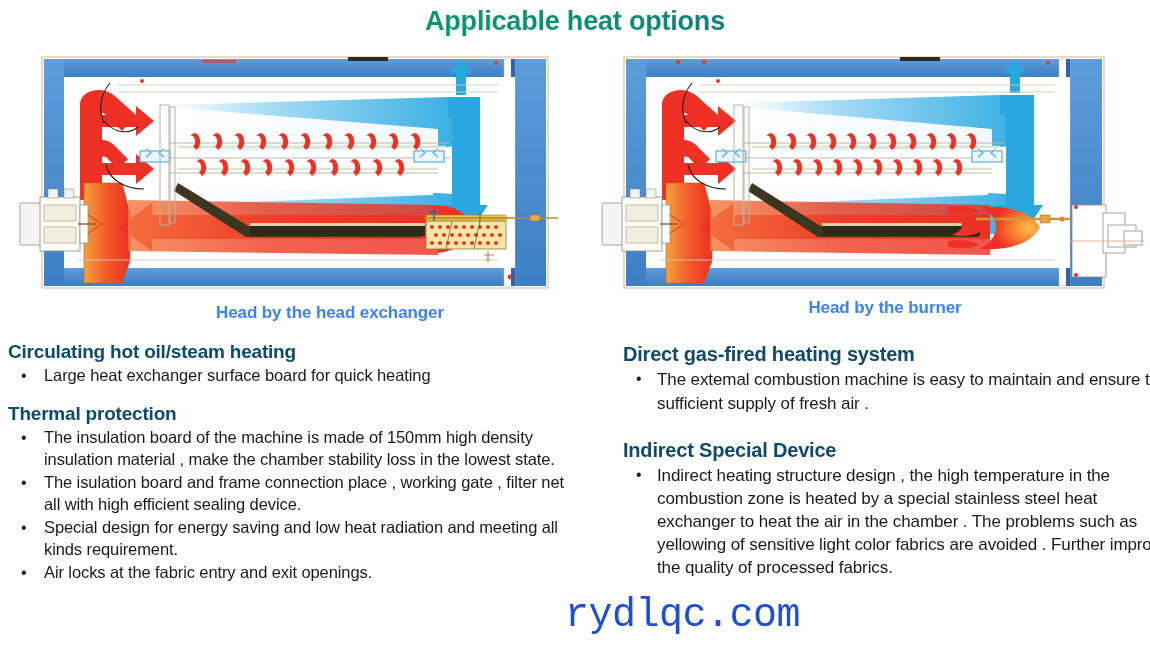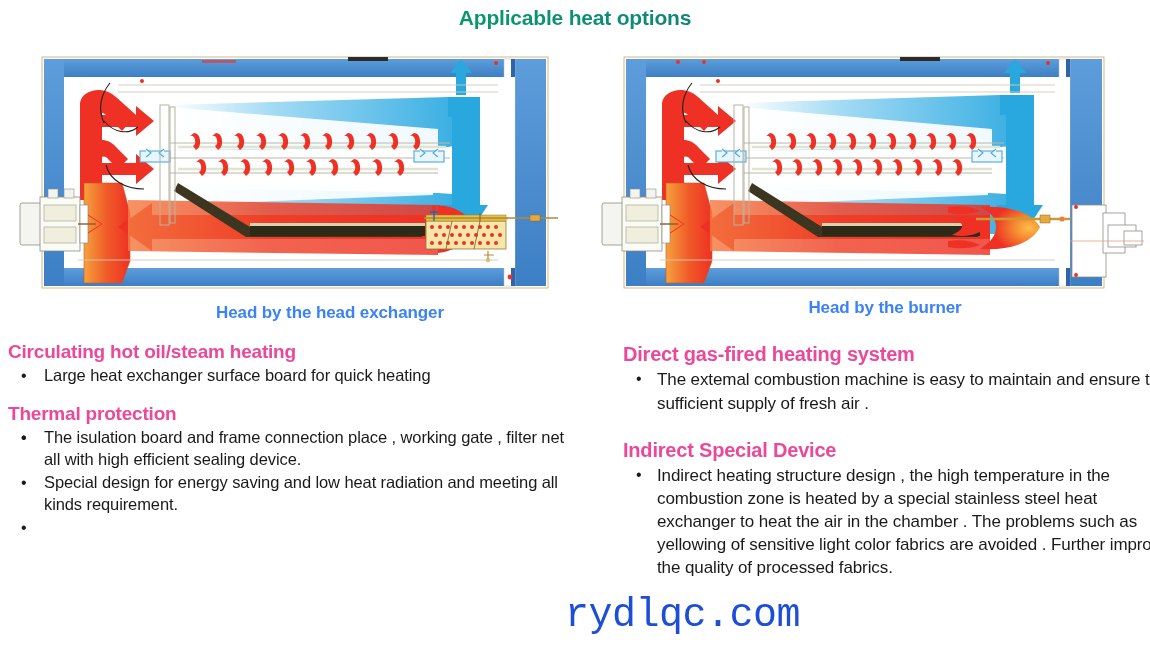--- a/index.html
+++ b/index.html
@@ -3,39 +3,39 @@
 <meta charset="utf-8">
 <style>
   html,body{margin:0;padding:0;}
   body{
     width:1150px;height:665px;background:#ffffff;overflow:hidden;
     font-family:"Liberation Sans", sans-serif;position:relative;
   }
   
   .title{
     position:absolute;left:0;top:6px;width:1150px;text-align:center;
-    font-size:21px;font-weight:bold;letter-spacing:-0.2px;
+    font-size:27px;font-weight:bold;letter-spacing:-0.2px;
     background:linear-gradient(90deg,#00b14f 0%,#00a85a 22%,#0e8b78 55%,#17677e 80%,#1b5f74 100%);
     -webkit-background-clip:text;background-clip:text;color:transparent;
     -webkit-text-fill-color:transparent;
   }
   
   .diagram{position:absolute;}
   .diagram svg{display:block;}
   .caption{
     position:absolute;text-align:center;color:#3b82f6;
     font-size:17px;font-weight:bold;letter-spacing:-0.1px;
   }
   
   .col{position:absolute;top:340px;}
   .col.left{left:8px;width:560px;}
   .col.right{left:623px;width:556px;}
   .col.right{top:342px;}
   h3.sec{
-    margin:0 0 2px 0;color:#ec4899;font-weight:bold;
+    margin:0 0 2px 0;color:#0c4a6e;font-weight:bold;
     font-size:19px;letter-spacing:-0.2px;line-height:1.22;
   }
   .col.right h3.sec{font-size:20px;}
   ul.bul{margin:0;padding:0;list-style:none;}
   ul.bul li{
     position:relative;padding-left:36px;margin:0 0 1px 0;
     font-size:16.5px;color:#1a1a1a;line-height:1.33;letter-spacing:-0.1px;
   }
   .col.right ul.bul li{font-size:17px;line-height:1.36;padding-left:34px;}
   ul.bul li .dot{
@@ -422,31 +422,33 @@
       <span>Large heat exchanger surface board for quick heating</span>
     </li>
   </ul>
 
   <div class="gap"></div>
 
   <h3 class="sec">Thermal protection</h3>
   <ul class="bul">
     <li>
       <span class="dot">•</span>
+      <span>The insulation board of the machine is made of 150mm high density insulation material , make the chamber stability loss in the lowest state.</span>
     </li>
     <li>
       <span class="dot">•</span>
       <span>The isulation board and frame connection place , working gate , filter net all with high efficient sealing device.</span>
     </li>
     <li>
       <span class="dot">•</span>
       <span>Special design for energy saving and low heat radiation and meeting all kinds requirement.</span>
     </li>
     <li>
       <span class="dot">•</span>
+      <span>Air locks at the fabric entry and exit openings.</span>
     </li>
   </ul>
 </div>
 
 <div class="col right">
 
   <h3 class="sec">Direct gas-fired heating system</h3>
   <ul class="bul">
     <li>
       <span class="dot">•</span>

